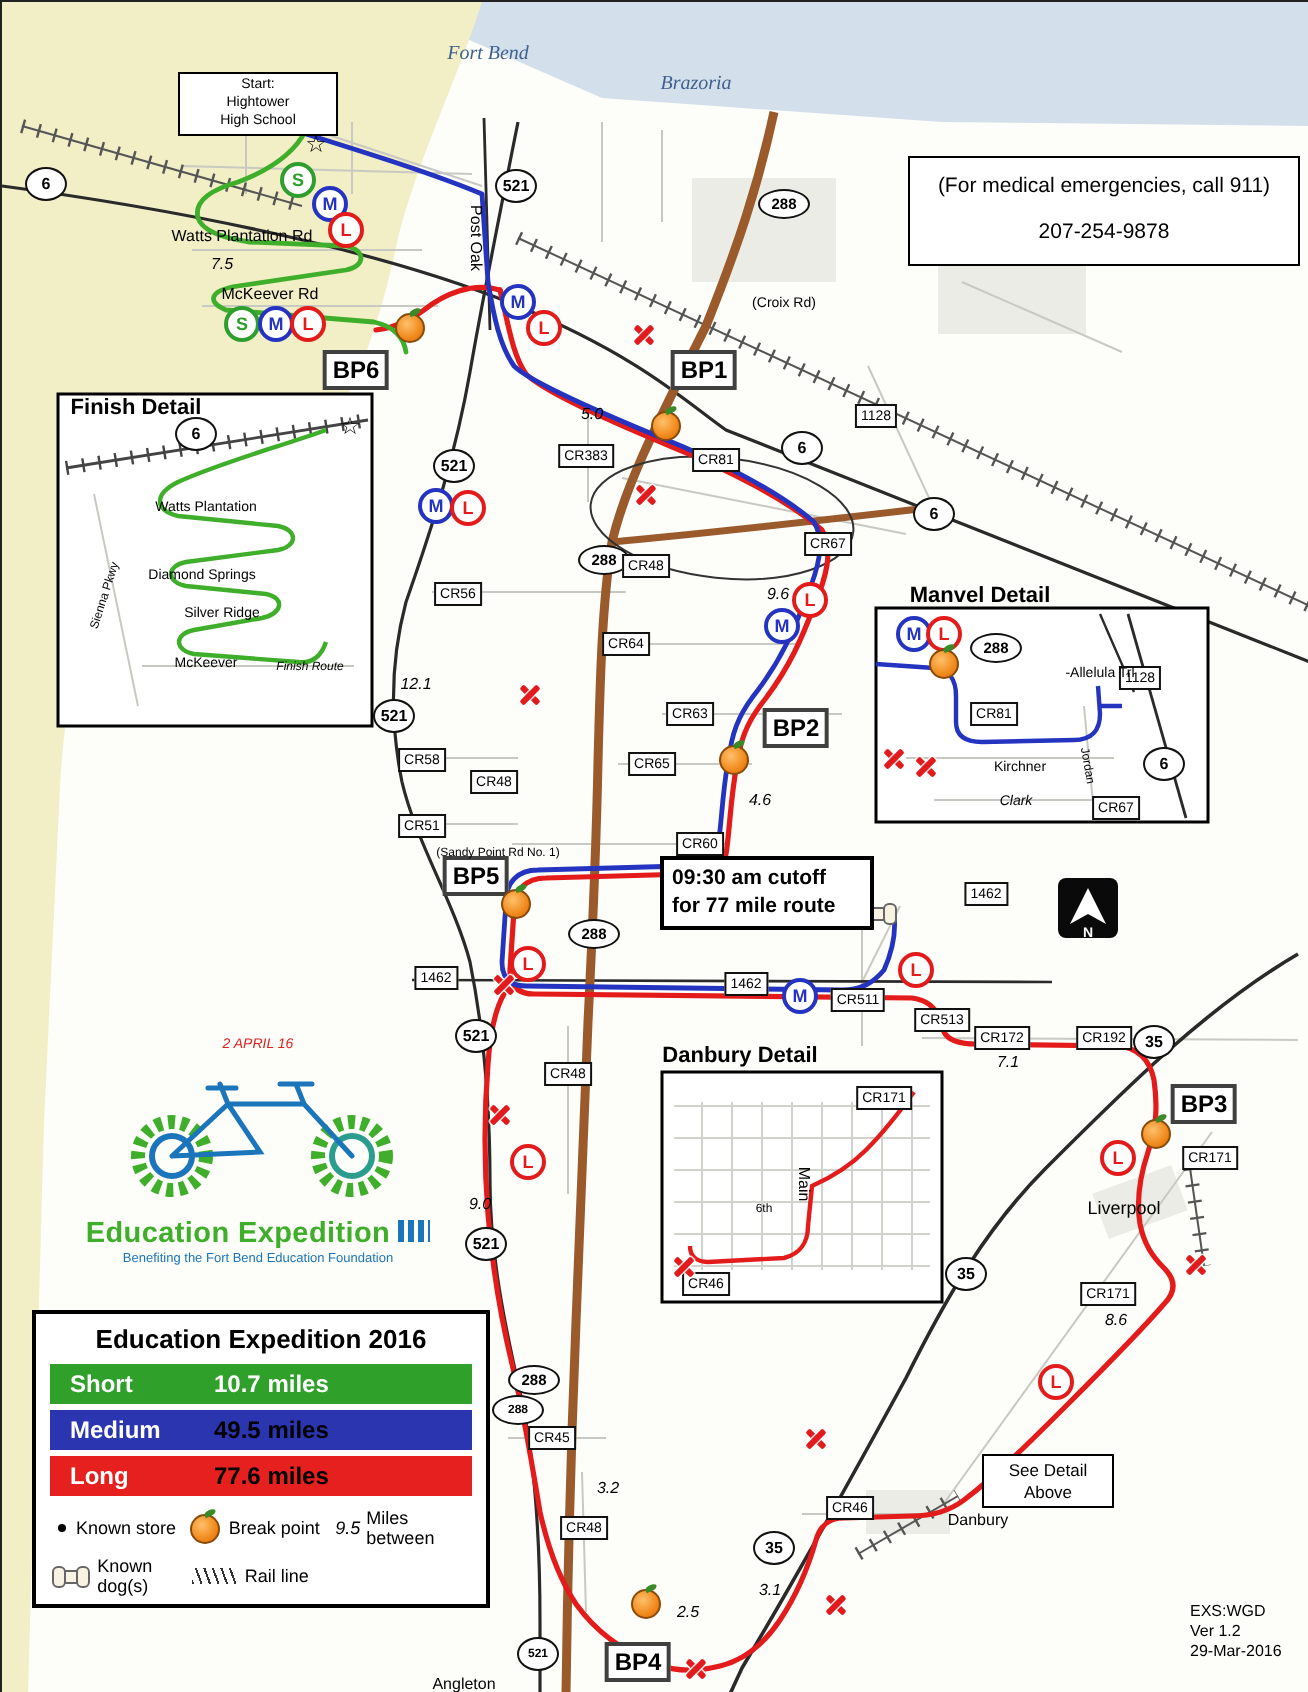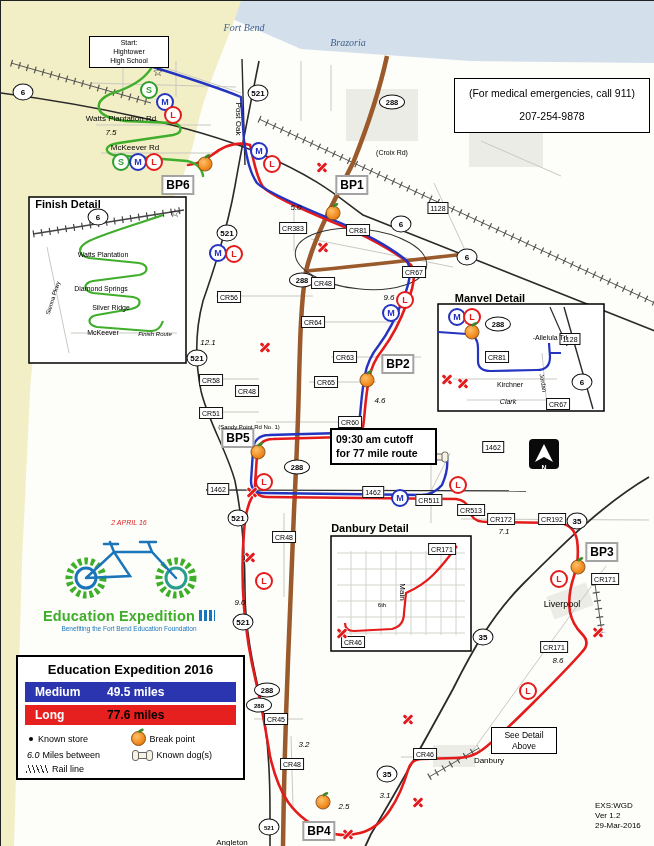--- a/index.html
+++ b/index.html
@@ -9,21 +9,21 @@
   
   #markers{position:absolute;inset:0;z-index:5;pointer-events:none;}
   .mk{position:absolute;display:flex;align-items:center;justify-content:center;white-space:nowrap;color:#000;}
   .mk-c{min-width:15px;height:15px;padding:0 2px;border:1.3px solid #111;border-radius:50%;background:#fff;font-weight:bold;font-size:8px;}
   .mk-e{width:24px;height:13px;border:1.3px solid #111;border-radius:50%;background:#fff;font-weight:bold;font-size:7.5px;}
   .mk-r{border:1px solid #111;background:#fff;font-size:7px;padding:0 2px;height:10px;}
   .mk-s{width:14px;height:14px;border-radius:50%;background:#fff;border:2px solid #333;font-size:9px;font-weight:bold;}
   .col-g{color:#2e9e2e;border-color:#2e9e2e;}
   .col-b{color:#2433c0;border-color:#2433c0;}
   .col-r{color:#e31b1b;border-color:#e31b1b;}
-  .mk-bp{border:2px solid #a3a3a3;background:#fff;font-size:12px;font-weight:bold;padding:0 3px;height:16px;}
+  .mk-bp{border:2px solid #404040;background:#fff;font-size:12px;font-weight:bold;padding:0 3px;height:16px;}
   .mk-x{width:12px;height:12px;}
   .mk-x::before,.mk-x::after{content:"";position:absolute;left:0;top:4.5px;width:12px;height:3px;background:#e31a1c;border-radius:1px;box-shadow:0 0 0 0.8px #ffffffcc;}
   .mk-x::before{transform:rotate(45deg);}
   .mk-x::after{transform:rotate(-45deg);}
   .mk-p,.peach-ic{width:13px;height:13px;border-radius:50%;
      background:radial-gradient(circle at 38% 35%,#ffc06a,#f08a1d 60%,#d96a10);
      border:1px solid #8a4a08;}
   .mk-p::before,.peach-ic::before{content:"";position:absolute;top:-3px;left:6px;width:6px;height:3px;
      border-radius:50% 50% 50% 0;background:#3a8a28;transform:rotate(-25deg);}
   .peach-ic{position:relative;display:inline-block;margin-right:4px;vertical-align:-2px;}
@@ -48,21 +48,21 @@
   .credits{position:absolute;left:594px;top:800px;width:56px;font-size:8px;line-height:1.25;z-index:6;color:#000;}
   
   .legend{position:absolute;left:15px;top:654px;width:211px;background:#fff;border:2px solid #000;z-index:6;padding:5px 7px 4px;color:#000;}
   .lg-title{font-weight:bold;font-size:13px;text-align:center;margin-bottom:5px;}
   .lg-row{display:flex;align-items:center;height:20px;margin:3px 0;}
   .lg-name{color:#fff;font-weight:bold;font-size:12px;padding-left:10px;width:72px;}
   .lg-miles{font-size:12px;font-weight:bold;}
   .lg-row:nth-of-type(1) .lg-miles{color:#000;}
   .lg-row:nth-of-type(2) .lg-miles{color:#fff;}
   .lg-row:nth-of-type(3) .lg-miles{color:#000;}
-  .lg-items{display:grid;grid-template-columns:1fr 1fr;font-size:9px;margin-top:6px;row-gap:4px;}
+  .lg-items{display:grid;grid-template-columns:1fr 1fr 1fr;font-size:9px;margin-top:6px;row-gap:4px;}
   .lg-it{display:flex;align-items:center;}
   .store-dot{display:inline-block;width:4px;height:4px;border-radius:50%;background:#000;margin:0 5px 0 4px;}
   .lg-num{font-style:italic;margin:0 3px 0 2px;}
   .rail-icon{display:inline-block;width:22px;height:8px;margin:0 4px 0 1px;
      background:repeating-linear-gradient(70deg,#333 0 1px,transparent 1px 4px);}
   
   .logo{position:absolute;left:28px;top:518px;width:200px;z-index:6;text-align:center;color:#000;}
   .logo-date{font-size:7px;color:#d22;font-style:italic;}
   .logo-name{font-size:14.5px;font-weight:bold;color:#3fae2a;letter-spacing:0.2px;}
   .logo-bars{display:inline-block;width:16px;height:11px;margin-left:4px;
@@ -371,39 +371,43 @@
       <circle cx="142" cy="52" r="17" fill="none" stroke="#3fae2a" stroke-width="7" stroke-dasharray="3.5,3"></circle>
       <circle cx="142" cy="52" r="10" fill="none" stroke="#2a9d8f" stroke-width="3"></circle>
       <path d="M52,52 L80,26 L118,26 L142,52 M80,26 L96,50 L52,52 M118,26 L114,16 M106,16 L122,16 M80,26 L76,16 M70,18 L84,18" fill="none" stroke="#1b75bb" stroke-width="2.5" stroke-linecap="round"></path>
     </svg>
     <div class="logo-name"><span>Education Expedition</span><span class="logo-bars"></span></div>
     <div class="logo-tagline">Benefiting the Fort Bend Education Foundation</div>
   </div>
 
   <div class="legend">
     <div class="lg-title">Education Expedition 2016</div>
+    <div class="lg-row" style="background: rgb(47, 161, 43);">
+      <span class="lg-name">Short</span>
+      <span class="lg-miles">10.7 miles</span>
+    </div>
     <div class="lg-row" style="background: rgb(43, 53, 176);">
       <span class="lg-name">Medium</span>
       <span class="lg-miles">49.5 miles</span>
     </div>
     <div class="lg-row" style="background: rgb(230, 32, 30);">
       <span class="lg-name">Long</span>
       <span class="lg-miles">77.6 miles</span>
     </div>
     <div class="lg-items">
       <div class="lg-it">
         <span class="store-dot"></span>
         <span>Known store</span>
       </div>
       <div class="lg-it">
         <span class="peach-ic"></span>
         <span>Break point</span>
       </div>
       <div class="lg-it">
-        <span class="lg-num">6.0</span>
+        <span class="lg-num">9.5</span>
         <span>Miles between</span>
       </div>
       <div class="lg-it">
         <span class="bone-ic"></span>
         <span>Known dog(s)</span>
       </div>
       <div class="lg-it">
         <span class="rail-icon"></span>
         <span>Rail line</span>
       </div>

